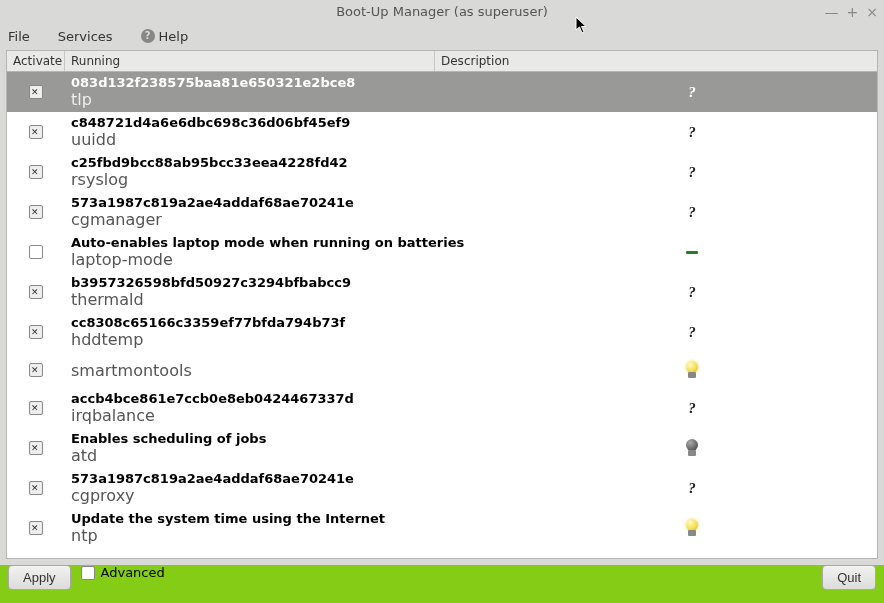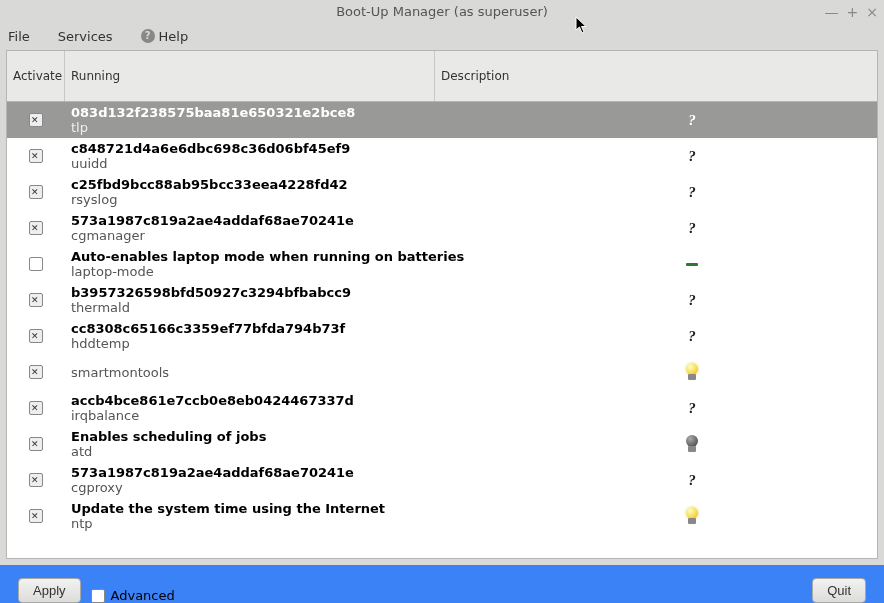--- a/index.html
+++ b/index.html
@@ -71,21 +71,21 @@
   overflow: hidden;
 }
 .table-header {
   display: flex;
   background: #e9e9e7;
   border-bottom: 1px solid #b5b5b3;
   font-size: 12px;
   color: #333;
 }
 .table-header .col {
-  padding: 18px 6px;
+  padding: 3px 6px;
   border-right: 1px solid #c7c7c5;
 }
 .table-header .col:last-child { border-right: none; }
 .col-activate { width: 58px; flex-shrink: 0; }
 .col-desc { flex: 1; }
 .col-running { width: 370px; flex-shrink: 0; text-align: left; }
 .table-body {
   flex: 1;
   overflow-y: auto;
   overflow-x: hidden;
@@ -107,21 +107,21 @@
 }
 .row .cell-desc {
   flex: 1;
   padding: 0 6px;
 }
 .row .cell-running {
   width: 370px; flex-shrink: 0;
   display: flex; align-items: center; justify-content: center;
 }
 .desc-title { font-weight: bold; font-size: 13px; }
-.desc-sub { font-size: 13px; color: #555; }
+.desc-sub { font-size: 16px; color: #555; }
 .row.selected .desc-sub { color: #eee; }
 .checkbox-x {
   width: 14px; height: 14px;
   border: 1px solid #888;
   border-radius: 2px;
   background: #eee;
   position: relative;
   font-size: 10px;
   line-height: 12px;
   text-align: center;
@@ -159,24 +159,24 @@
 }
 .bulb .base {
   width: 8px; height: 6px;
   position: absolute; top: 11px; left: 3px;
   background: #888; border-radius: 1px;
 }
 .bulb.on .glass { background: radial-gradient(circle at 35% 30%, #fffcc0, #f6d94a 60%, #d4a814); box-shadow: 0 0 3px #f3d34a; }
 .bulb.off .glass { background: radial-gradient(circle at 35% 30%, #aaa, #666 60%, #333); }
 .bottom-bar {
   height: 38px;
-  background: #3b82f6;
-  display: flex;
-  align-items: flex-end;
-  padding: 0 18px;
+  background: #84cc16;
+  display: flex;
+  align-items: flex-start;
+  padding: 0 8px;
   gap: 10px;
 }
 .btn {
   background: linear-gradient(#f2f2f0, #dcdcda);
   border: 1px solid #a8a8a6;
   border-radius: 4px;
   padding: 4px 14px;
   font-size: 13px;
   color: #333;
   cursor: default;

